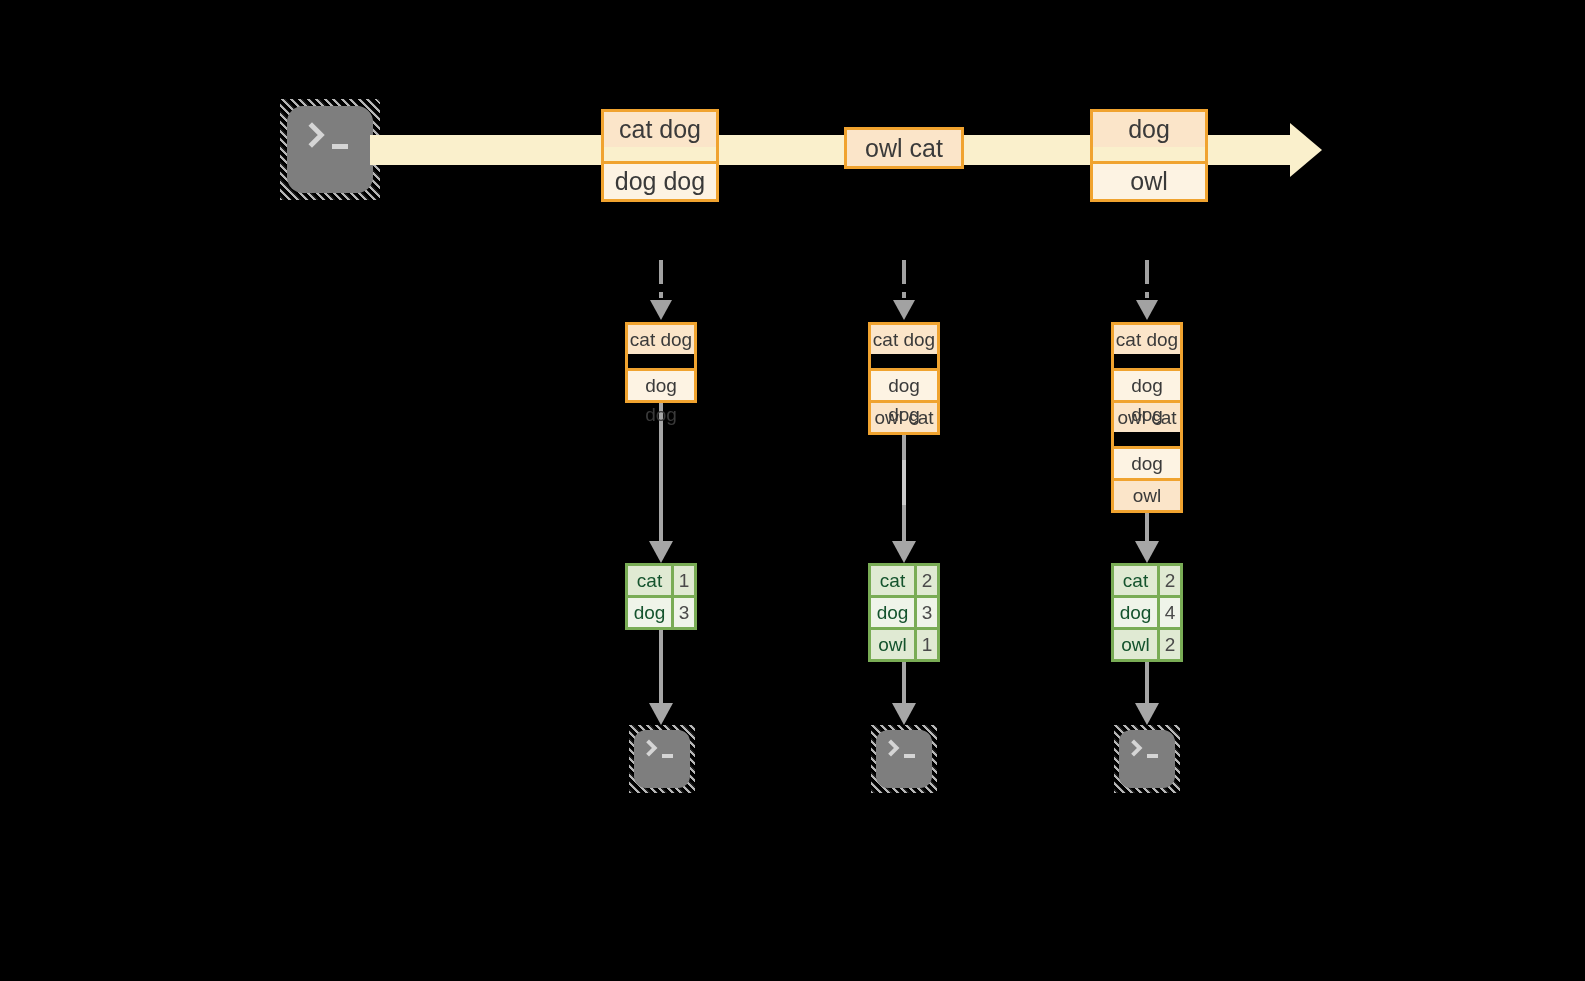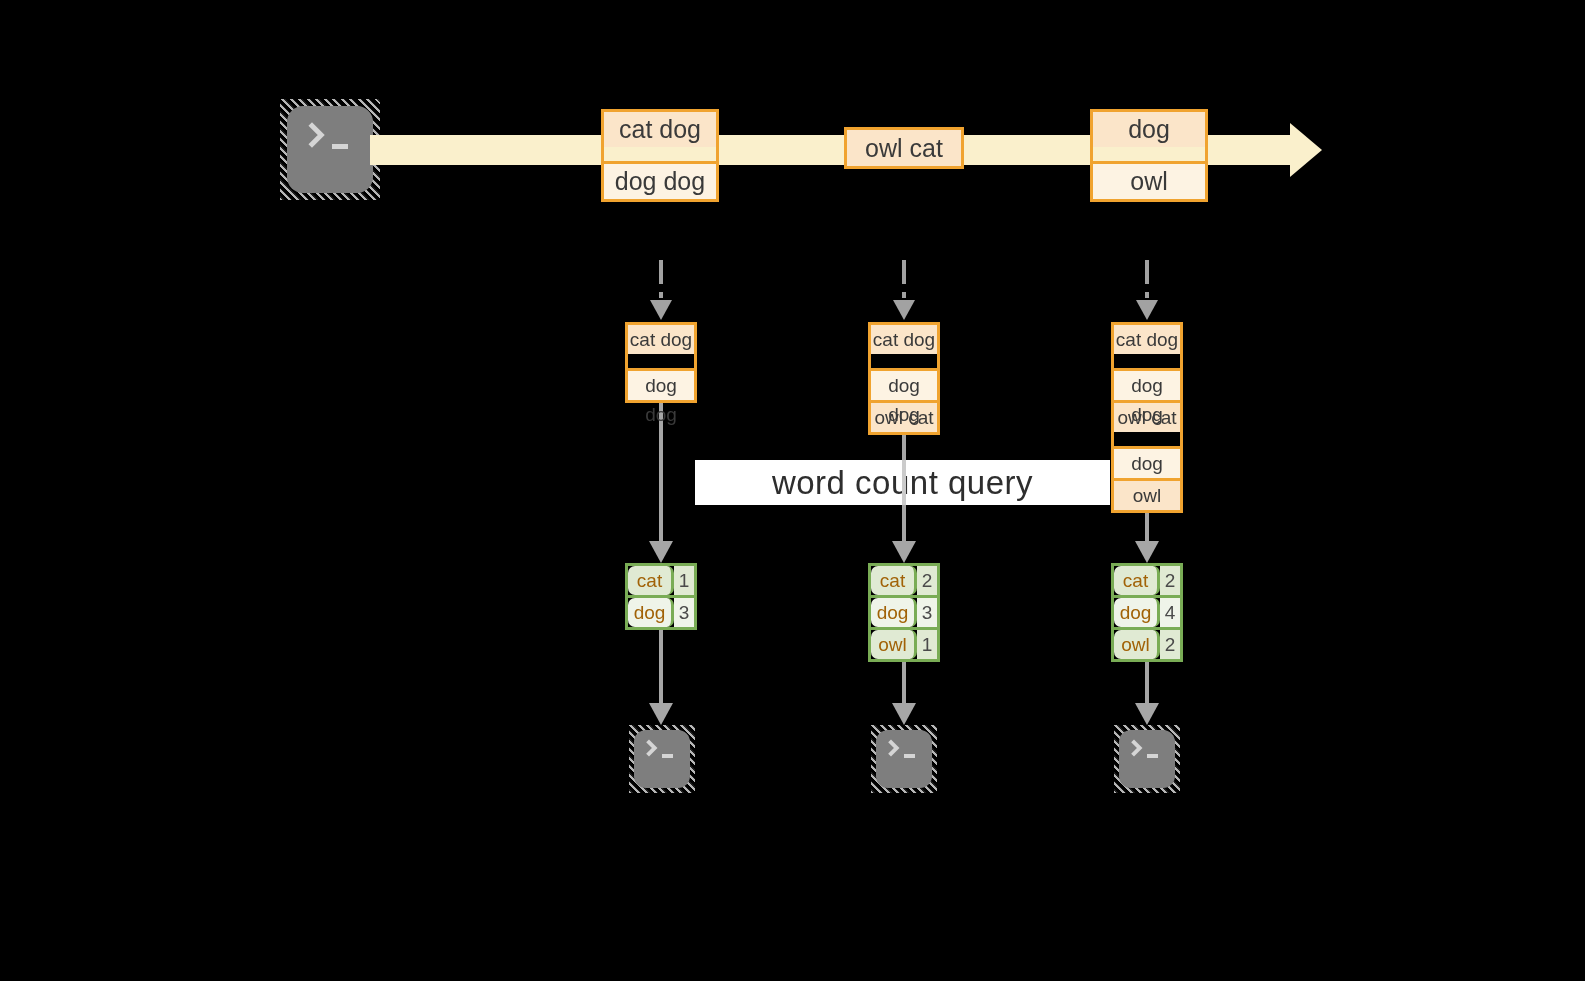--- a/index.html
+++ b/index.html
@@ -48,21 +48,21 @@
     border-left:12px solid transparent; border-right:12px solid transparent; border-top:22px solid #A6A6A6; }
   
   .banner { position:absolute; left:695px; top:460px; width:415px; height:45px; background:#FFFFFF; z-index:5;
     display:flex; align-items:center; justify-content:center; }
   .banner span { font-size:33px; color:#2E2E2E; letter-spacing:0.5px; }
   .banner-line { position:absolute; left:902px; top:460px; width:4px; height:45px; background:#CBCBCB; z-index:6; }
   
   .ctable { position:absolute; border:3px solid #79AC55; box-sizing:border-box; width:72px; z-index:6; }
   .ct-row { display:flex; height:29px; }
   .ct-row + .ct-row { border-top:3px solid #79AC55; }
-  .ct-word { width:43px; border-right:3px solid #79AC55; text-align:center; line-height:29px; font-size:19px; color:#a16207;border-radius:7px; }
+  .ct-word { width:43px; border-right:3px solid #79AC55; text-align:center; line-height:29px; font-size:19px; color:#14532d; }
   .ct-num { flex:1; text-align:center; line-height:29px; font-size:19px; color:#4A4A4A; }
   .fa { background:#E0EAD3; }
   .fb { background:#EFF4E9; }
 </style>
 </head>
 <body>
 
 <div id="canvas">
 
   <div class="term term-lg" style="left:280px; top:99px;">
@@ -111,23 +111,20 @@
     <span class="erow peach">owl</span>
   </div>
 
   <div class="vline" style="left:659px; top:389px; height:152px;"></div>
   <div class="arrow-down" style="left:649px; top:541px;"></div>
   <div class="vline" style="left:902px; top:421px; height:120px;"></div>
   <div class="arrow-down" style="left:892px; top:541px;"></div>
   <div class="vline" style="left:1145px; top:485px; height:56px;"></div>
   <div class="arrow-down" style="left:1135px; top:541px;"></div>
 
-  <div class="banner">
-    <span>word count query</span>
-  </div>
   <div class="banner-line"></div>
 
   <div class="ctable" style="left:625px; top:563px;">
     <div class="ct-row">
       <span class="ct-word fa">cat</span>
       <span class="ct-num fa">1</span>
     </div>
     <div class="ct-row">
       <span class="ct-word fb">dog</span>
       <span class="ct-num fb">3</span>

